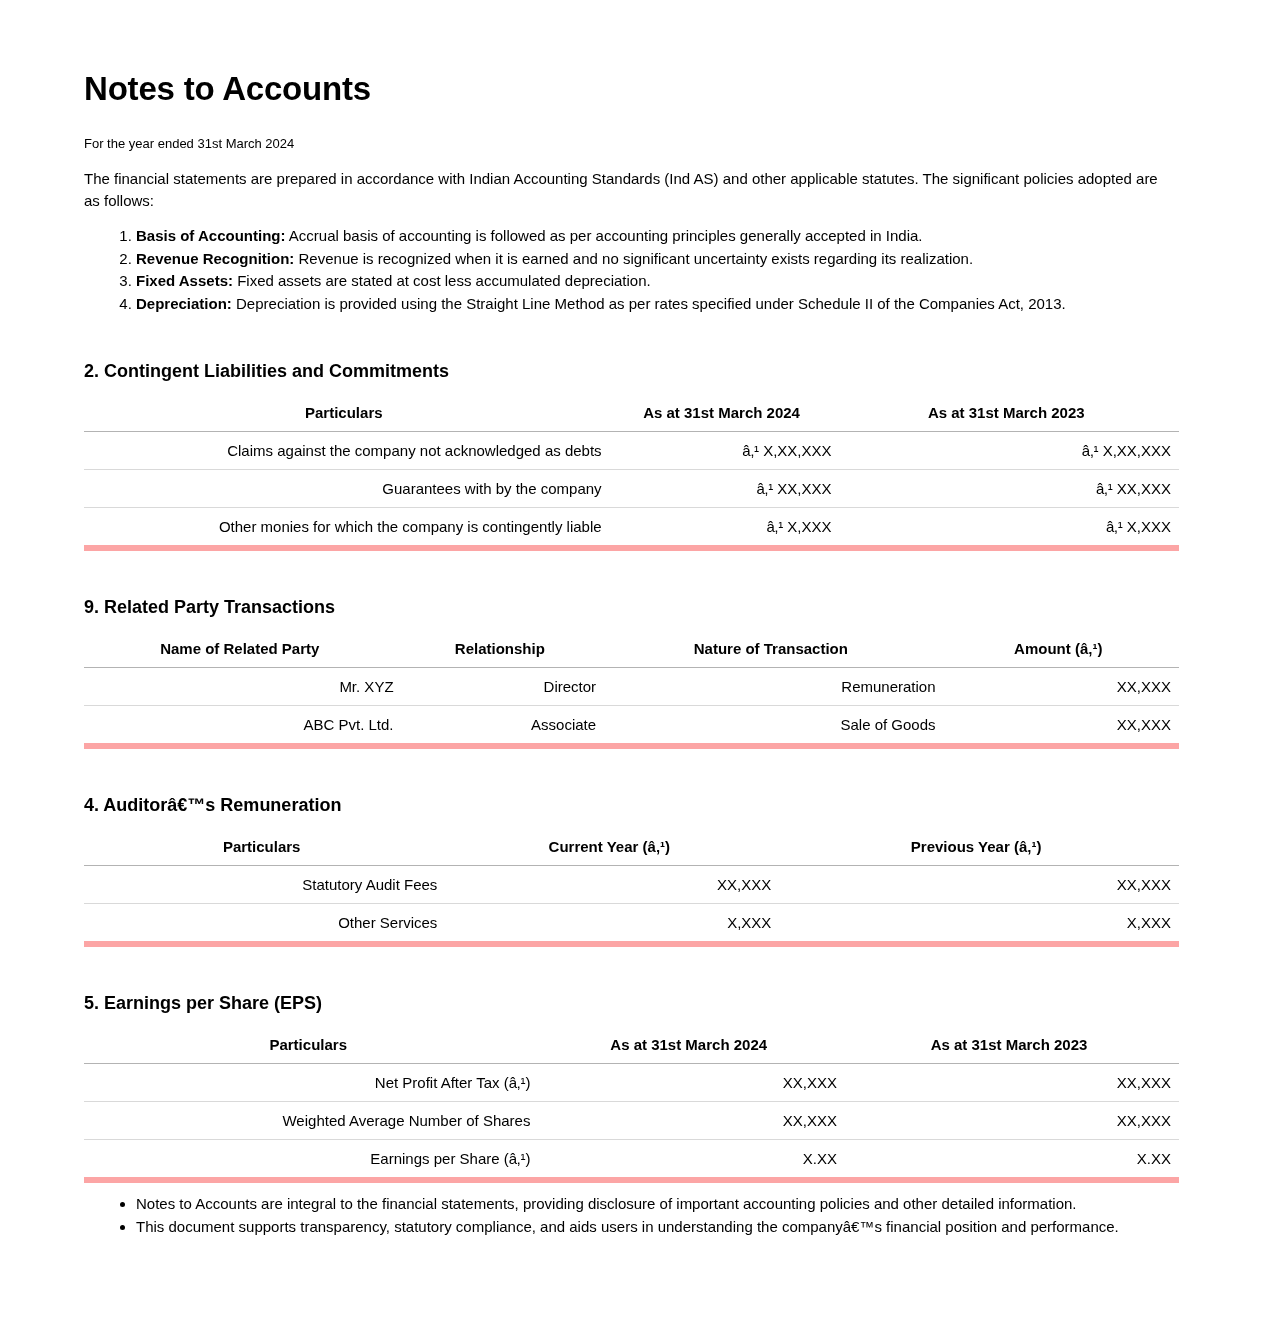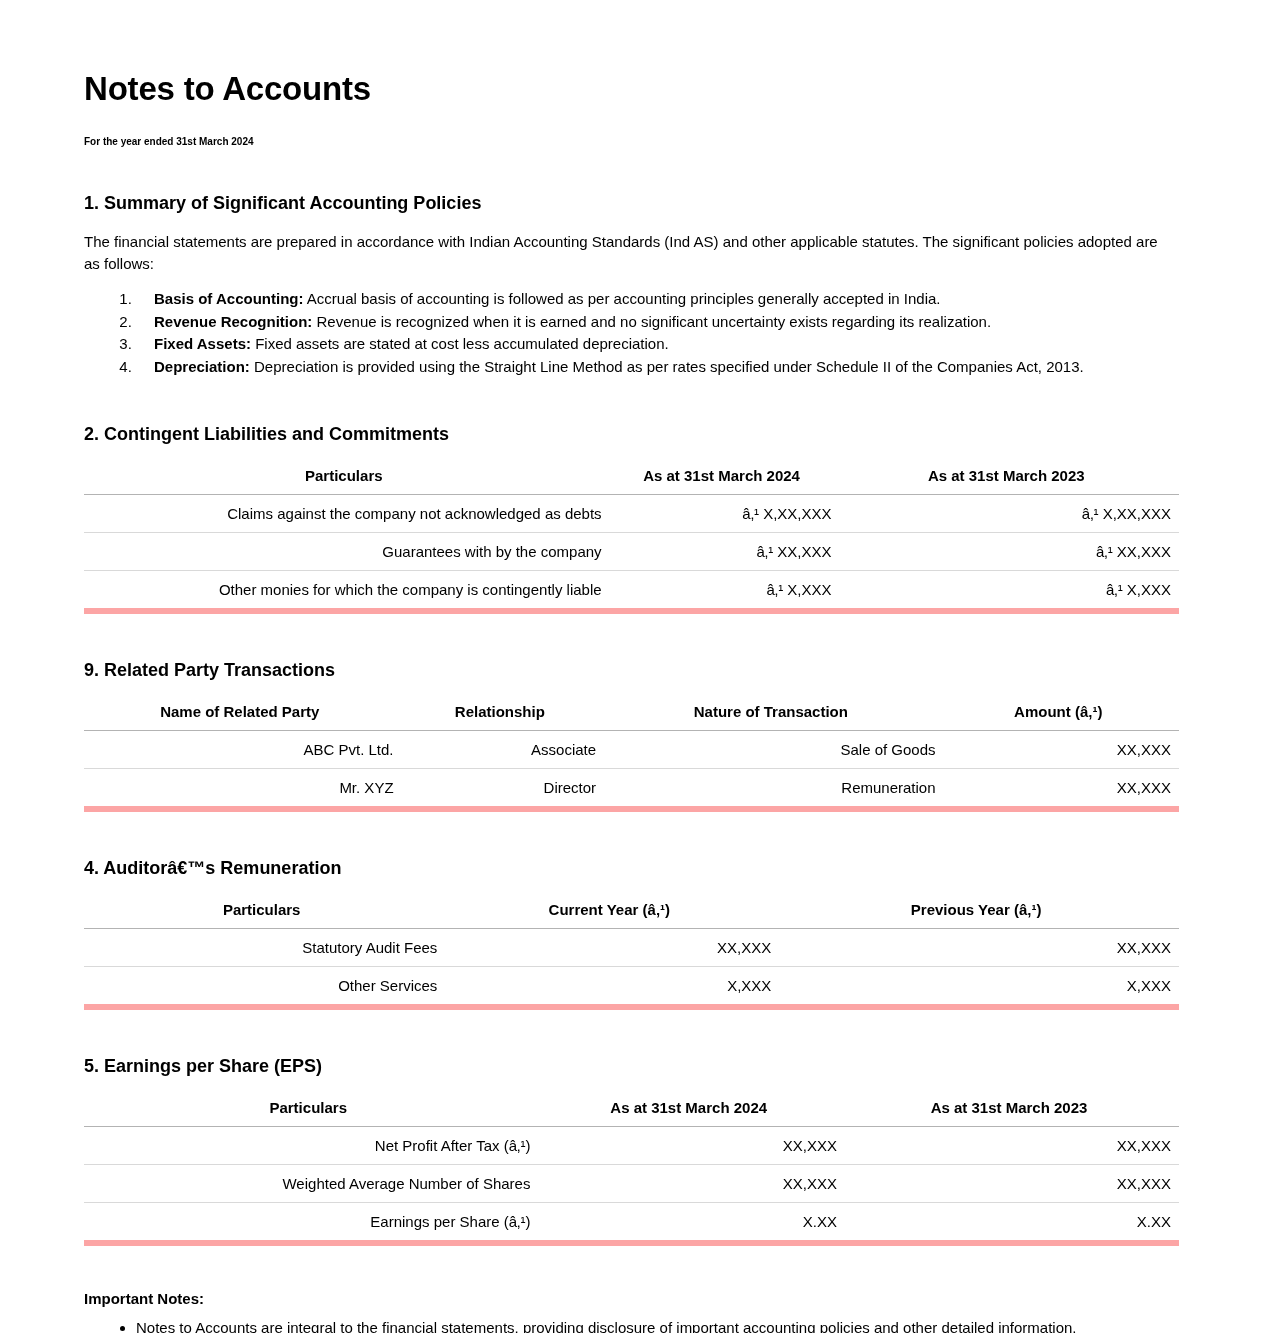--- a/index.html
+++ b/index.html
@@ -19,22 +19,22 @@
     box-sizing: border-box;
   }
   h1.doc-title {
     font-size: 33px;
     line-height: 1.15;
     margin: 0 0 0 0;
     font-weight: bold;
     letter-spacing: -0.2px;
   }
   .doc-subtitle {
-    font-size: 10px;
-    font-weight: bold;
+    font-size: 13px;
+    font-weight: normal;
     margin: 28px 0 0 0;
   }
   h2.section-title {
     font-size: 18px;
     font-weight: bold;
     margin: 46px 0 0 0;
   }
   .para {
     font-size: 15px;
     line-height: 1.45;
@@ -100,31 +100,30 @@
   ul.important-list {
     margin: 10px 0 0 0;
     padding-left: 52px;
     font-size: 15px;
     line-height: 1.45;
   }
   ul.important-list li {
     margin: 0 0 1px 0;
     max-width: 1010px;
   }
-  b.inline-label { font-weight: bold; margin-left: 18px; }
+  b.inline-label { font-weight: bold; }
 </style>
 </head>
 <body>
 
 <div class="page">
 
   <h1 class="doc-title">Notes to Accounts</h1>
   <div class="doc-subtitle">For the year ended 31st March 2024</div>
 
-  <h2 class="section-title">1. Summary of Significant Accounting Policies</h2>
   <p class="para">The financial statements are prepared in accordance with Indian Accounting Standards (Ind AS) and other applicable statutes. The significant policies adopted are as follows:</p>
   <ol class="policy-list">
     <li>
       <b class="inline-label">Basis of Accounting:</b><span> Accrual basis of accounting is followed as per accounting principles generally accepted in India.</span>
     </li>
     <li>
       <b class="inline-label">Revenue Recognition:</b><span> Revenue is recognized when it is earned and no significant uncertainty exists regarding its realization.</span>
     </li>
     <li>
       <b class="inline-label">Fixed Assets:</b><span> Fixed assets are stated at cost less accumulated depreciation.</span>
@@ -167,31 +166,31 @@
     <thead>
       <tr>
         <th>Name of Related Party</th>
         <th>Relationship</th>
         <th>Nature of Transaction</th>
         <th>Amount (â‚¹)</th>
       </tr>
     </thead>
     <tbody>
       <tr>
+        <td>Mr. XYZ</td>
+        <td>Director</td>
+        <td>Remuneration</td>
+        <td>XX,XXX</td>
+      </tr>
+      <tr>
         <td>ABC Pvt. Ltd.</td>
         <td>Associate</td>
         <td>Sale of Goods</td>
         <td>XX,XXX</td>
       </tr>
-      <tr>
-        <td>Mr. XYZ</td>
-        <td>Director</td>
-        <td>Remuneration</td>
-        <td>XX,XXX</td>
-      </tr>
     </tbody>
   </table>
 
   <h2 class="section-title">4. Auditorâ€™s Remuneration</h2>
   <table class="note-table t-auditor">
     <thead>
       <tr>
         <th>Particulars</th>
         <th>Current Year (â‚¹)</th>
         <th>Previous Year (â‚¹)</th>
@@ -232,20 +231,19 @@
         <td>XX,XXX</td>
       </tr>
       <tr>
         <td>Earnings per Share (â‚¹)</td>
         <td>X.XX</td>
         <td>X.XX</td>
       </tr>
     </tbody>
   </table>
 
-  <div class="important-title">Important Notes:</div>
   <ul class="important-list">
     <li>Notes to Accounts are integral to the financial statements, providing disclosure of important accounting policies and other detailed information.</li>
     <li>This document supports transparency, statutory compliance, and aids users in understanding the companyâ€™s financial position and performance.</li>
 
   </ul>
 
 </div>
 
 </body></html>

